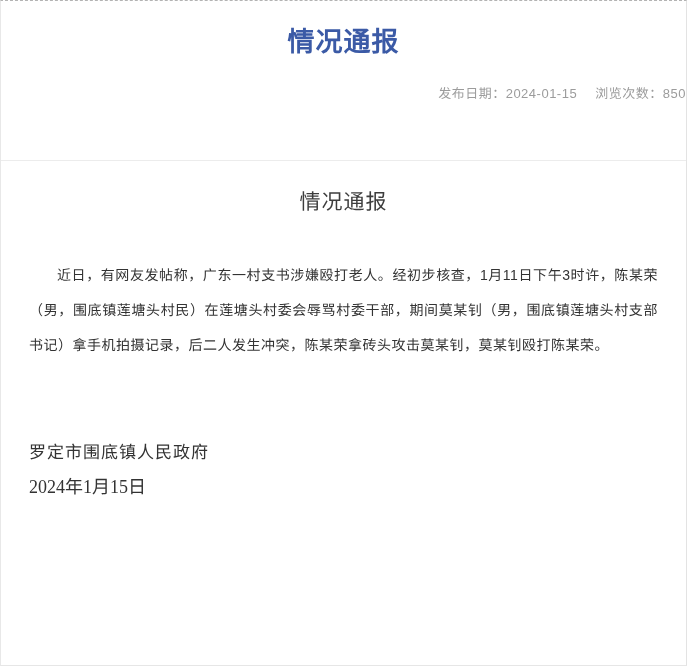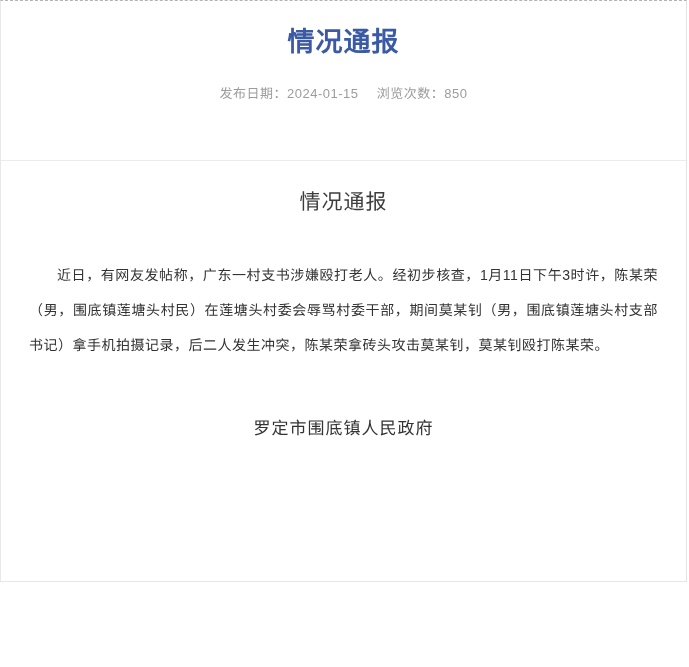--- a/index.html
+++ b/index.html
@@ -7,21 +7,21 @@
     padding: 0;
     background: #ffffff;
   }
   body {
     font-family: "Liberation Sans", "DejaVu Sans", sans-serif;
     -webkit-font-smoothing: antialiased;
   }
   .page {
     position: relative;
     width: 687px;
-    height: 582px;
+    height: 666px;
     margin: 0;
     background: #ffffff;
     border-top: 1px dashed #b3b3b3;
     border-left: 1px solid #e8e8e8;
     border-right: 1px solid #e3e3e3;
     border-bottom: 1px solid #e6e6e6;
     box-sizing: border-box;
     overflow: hidden;
   }
   .page-title {
@@ -29,21 +29,21 @@
     padding-top: 24px;
     text-align: center;
     font-size: 27px;
     line-height: 34px;
     font-weight: 700;
     color: #3b5aa6;
     letter-spacing: 1px;
   }
   .meta-row {
     margin-top: 26px;
-    text-align: center;
+    text-align: right;
     font-size: 13px;
     line-height: 18px;
     color: #9c9c9c;
     letter-spacing: 0.5px;
   }
   .meta-item { white-space: nowrap; }
   .meta-item + .meta-item { margin-left: 14px; }
   .divider {
     margin: 57px 0 0 0;
     border: none;
@@ -68,22 +68,22 @@
   .article-body p {
     margin: 0;
     font-size: 14px;
     line-height: 35px;
     color: #333333;
     text-align: justify;
     text-indent: 2em;
     letter-spacing: 0.5px;
   }
   .signature-block {
-    margin-top: 48px;
-    text-align: center;
+    margin-top: 72px;
+    text-align: left;
   }
   .signature {
     font-size: 17px;
     line-height: 35px;
     color: #333333;
     letter-spacing: 1px;
   }
   .signature-date {
     font-family: "Liberation Serif", "DejaVu Serif", serif;
     font-size: 18px;
@@ -108,17 +108,18 @@
   <div class="article">
 
     <h2 class="article-heading">情况通报</h2>
 
     <div class="article-body">
       <p>近日，有网友发帖称，广东一村支书涉嫌殴打老人。经初步核查，1月11日下午3时许，陈某荣（男，围底镇莲塘头村民）在莲塘头村委会辱骂村委干部，期间莫某钊（男，围底镇莲塘头村支部书记）拿手机拍摄记录，后二人发生冲突，陈某荣拿砖头攻击莫某钊，莫某钊殴打陈某荣。</p>
     </div>
 
     <div class="signature-block">
       <div class="signature">罗定市围底镇人民政府</div>
+      <div class="signature-date">2024年1月15日</div>
     </div>
 
   </div>
 
 </div>
 
 </body></html>

